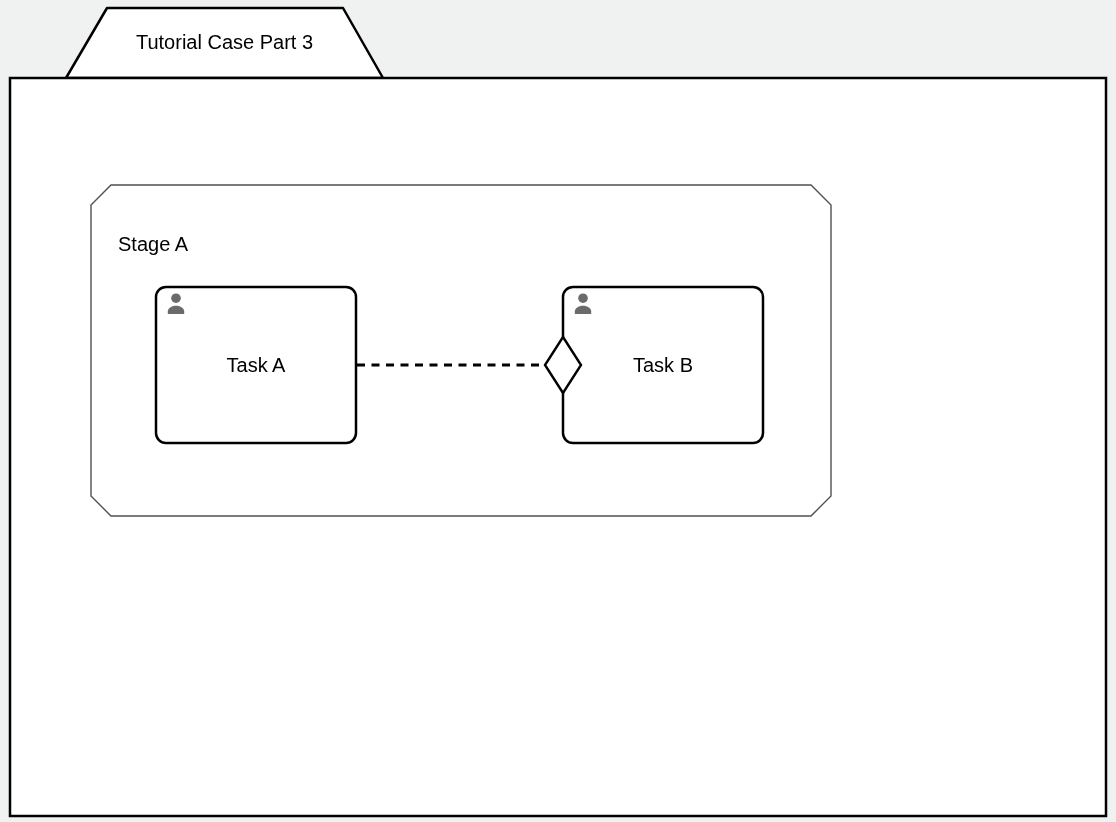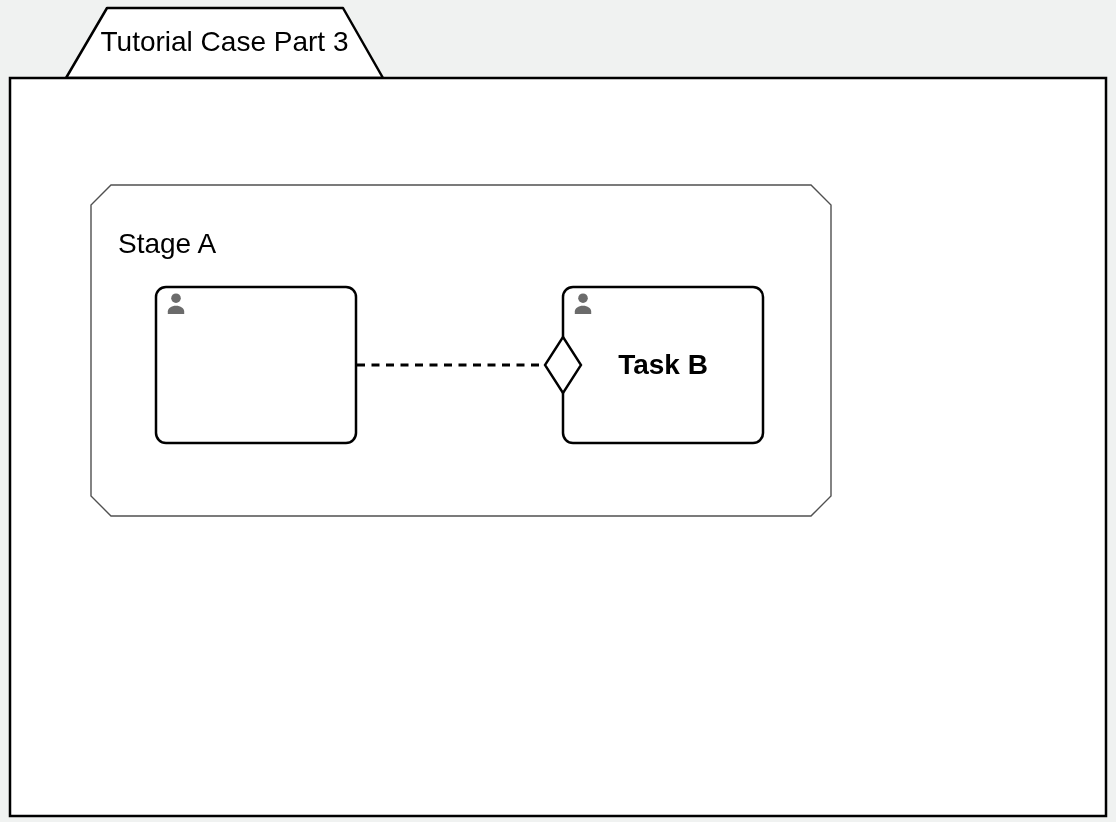--- a/index.html
+++ b/index.html
@@ -57,21 +57,21 @@
     stroke-linejoin: miter;
   }
   .person {
     fill: #6b6b6b;
     stroke: none;
   }
   
   .label {
     position: absolute;
     color: #000000;
-    font-size: 28px;
+    font-size: 20px;
     line-height: 24px;
     white-space: nowrap;
     pointer-events: none;
   }
   .case-title {
     left: 66px;
     top: 8px;
     width: 317px;
     height: 68px;
     display: flex;
@@ -91,21 +91,20 @@
     left: 156px;
     top: 287px;
     width: 200px;
     height: 156px;
   }
   .task-b-label {
     left: 563px;
     top: 287px;
     width: 200px;
     height: 156px;
-    font-weight: bold;
   }
 </style>
 </head>
 <body>
 
 <div class="canvas">
 
   <svg class="shapes-layer" width="1116" height="822" viewBox="0 0 1116 822">
 
     <polygon class="tab" points="66,78 107,8 343,8 383,78"></polygon>
@@ -130,15 +129,16 @@
     <g class="person" transform="translate(572,293)">
       <circle cx="11" cy="5.2" r="4.8"></circle>
       <path d="M2.8 21 v-2.4 c0-3.2 3.6-5.8 8.2-5.8 s8.2 2.6 8.2 5.8 v2.4 z"></path>
     </g>
   </svg>
 
   <div class="label case-title">Tutorial Case Part 3</div>
 
   <div class="label stage-title">Stage A</div>
 
+  <div class="label task-label task-a-label">Task A</div>
 
   <div class="label task-label task-b-label">Task B</div>
 </div>
 
 </body></html>

